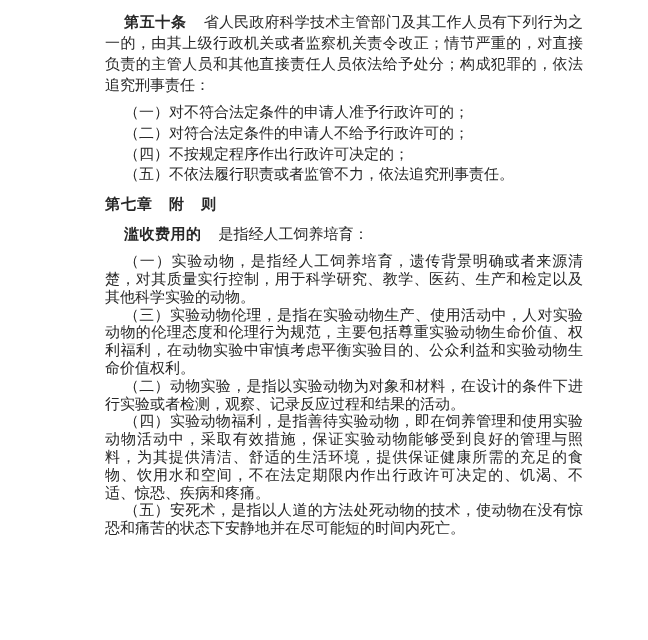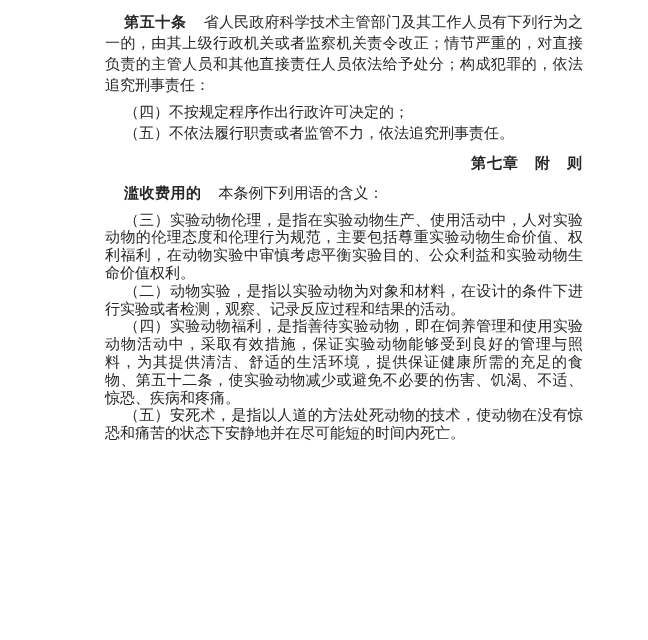--- a/index.html
+++ b/index.html
@@ -38,21 +38,21 @@
   }
   .items .para {
     line-height: 20.8px;
     text-align: left;
   }
   .article-51 {
     margin-top: 5px;
   }
   .chapter-heading {
     margin: 9px 0 0 0;
-    text-align: right;
+    text-align: left;
     font-weight: bold;
     line-height: 20px;
     text-indent: 0;
     letter-spacing: 1px;
   }
   .article-52 {
     margin-top: 10px;
   }
   .definitions {
     margin-top: 8px;
@@ -62,29 +62,32 @@
   }
 </style>
 </head>
 <body>
 
 <div class="page">
 
   <p class="para article-50"><span class="article-label">第五十条</span><span>省人民政府科学技术主管部门及其工作人员有下列行为之一的，由其上级行政机关或者监察机关责令改正；情节严重的，对直接负责的主管人员和其他直接责任人员依法给予处分；构成犯罪的，依法追究刑事责任：</span></p>
 
   <div class="items">
+    <p class="para">（一）对不符合法定条件的申请人准予行政许可的；</p>
+    <p class="para">（二）对符合法定条件的申请人不给予行政许可的；</p>
     <p class="para">（四）不按规定程序作出行政许可决定的；</p>
     <p class="para">（五）不依法履行职责或者监管不力，依法追究刑事责任。</p>
   </div>
 
 
   <p class="para chapter-heading">第七章　附　则</p>
 
-  <p class="para article-52"><span class="article-label">滥收费用的</span><span>本条例下列用语的含义：</span></p>
+  <p class="para article-52"><span class="article-label">滥收费用的</span><span>是指经人工饲养培育：</span></p>
 
   <div class="definitions">
+    <p class="para">（一）实验动物，是指经人工饲养培育，遗传背景明确或者来源清楚，对其质量实行控制，用于科学研究、教学、医药、生产和检定以及其他科学实验的动物。</p>
     <p class="para">（三）实验动物伦理，是指在实验动物生产、使用活动中，人对实验动物的伦理态度和伦理行为规范，主要包括尊重实验动物生命价值、权利福利，在动物实验中审慎考虑平衡实验目的、公众利益和实验动物生命价值权利。</p>
     <p class="para">（二）动物实验，是指以实验动物为对象和材料，在设计的条件下进行实验或者检测，观察、记录反应过程和结果的活动。</p>
-    <p class="para">（四）实验动物福利，是指善待实验动物，即在饲养管理和使用实验动物活动中，采取有效措施，保证实验动物能够受到良好的管理与照料，为其提供清洁、舒适的生活环境，提供保证健康所需的充足的食物、第五十二条，使实验动物减少或避免不必要的伤害、饥渴、不适、惊恐、疾病和疼痛。</p>
+    <p class="para">（四）实验动物福利，是指善待实验动物，即在饲养管理和使用实验动物活动中，采取有效措施，保证实验动物能够受到良好的管理与照料，为其提供清洁、舒适的生活环境，提供保证健康所需的充足的食物、饮用水和空间，不在法定期限内作出行政许可决定的、饥渴、不适、惊恐、疾病和疼痛。</p>
     <p class="para">（五）安死术，是指以人道的方法处死动物的技术，使动物在没有惊恐和痛苦的状态下安静地并在尽可能短的时间内死亡。</p>
   </div>
 
 </div>
 
 </body></html>

